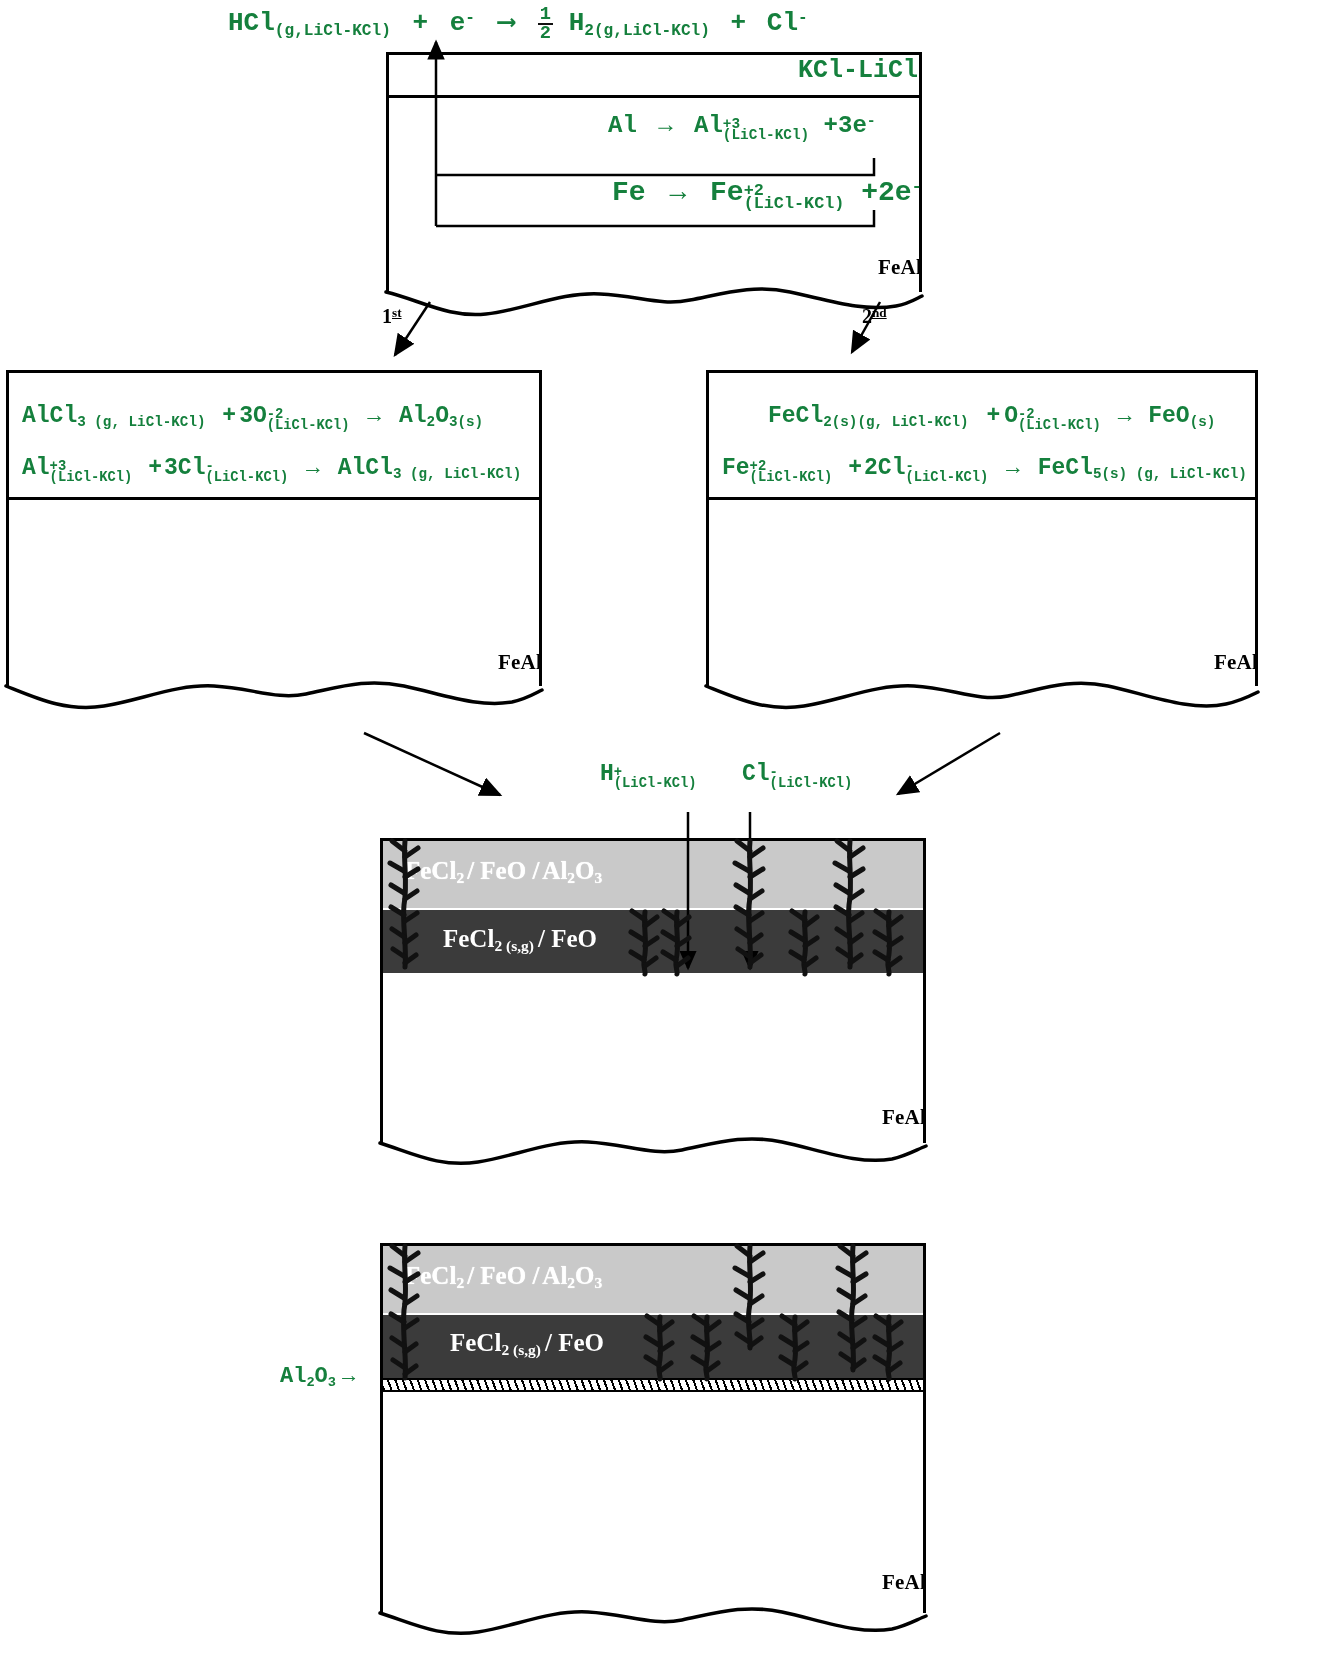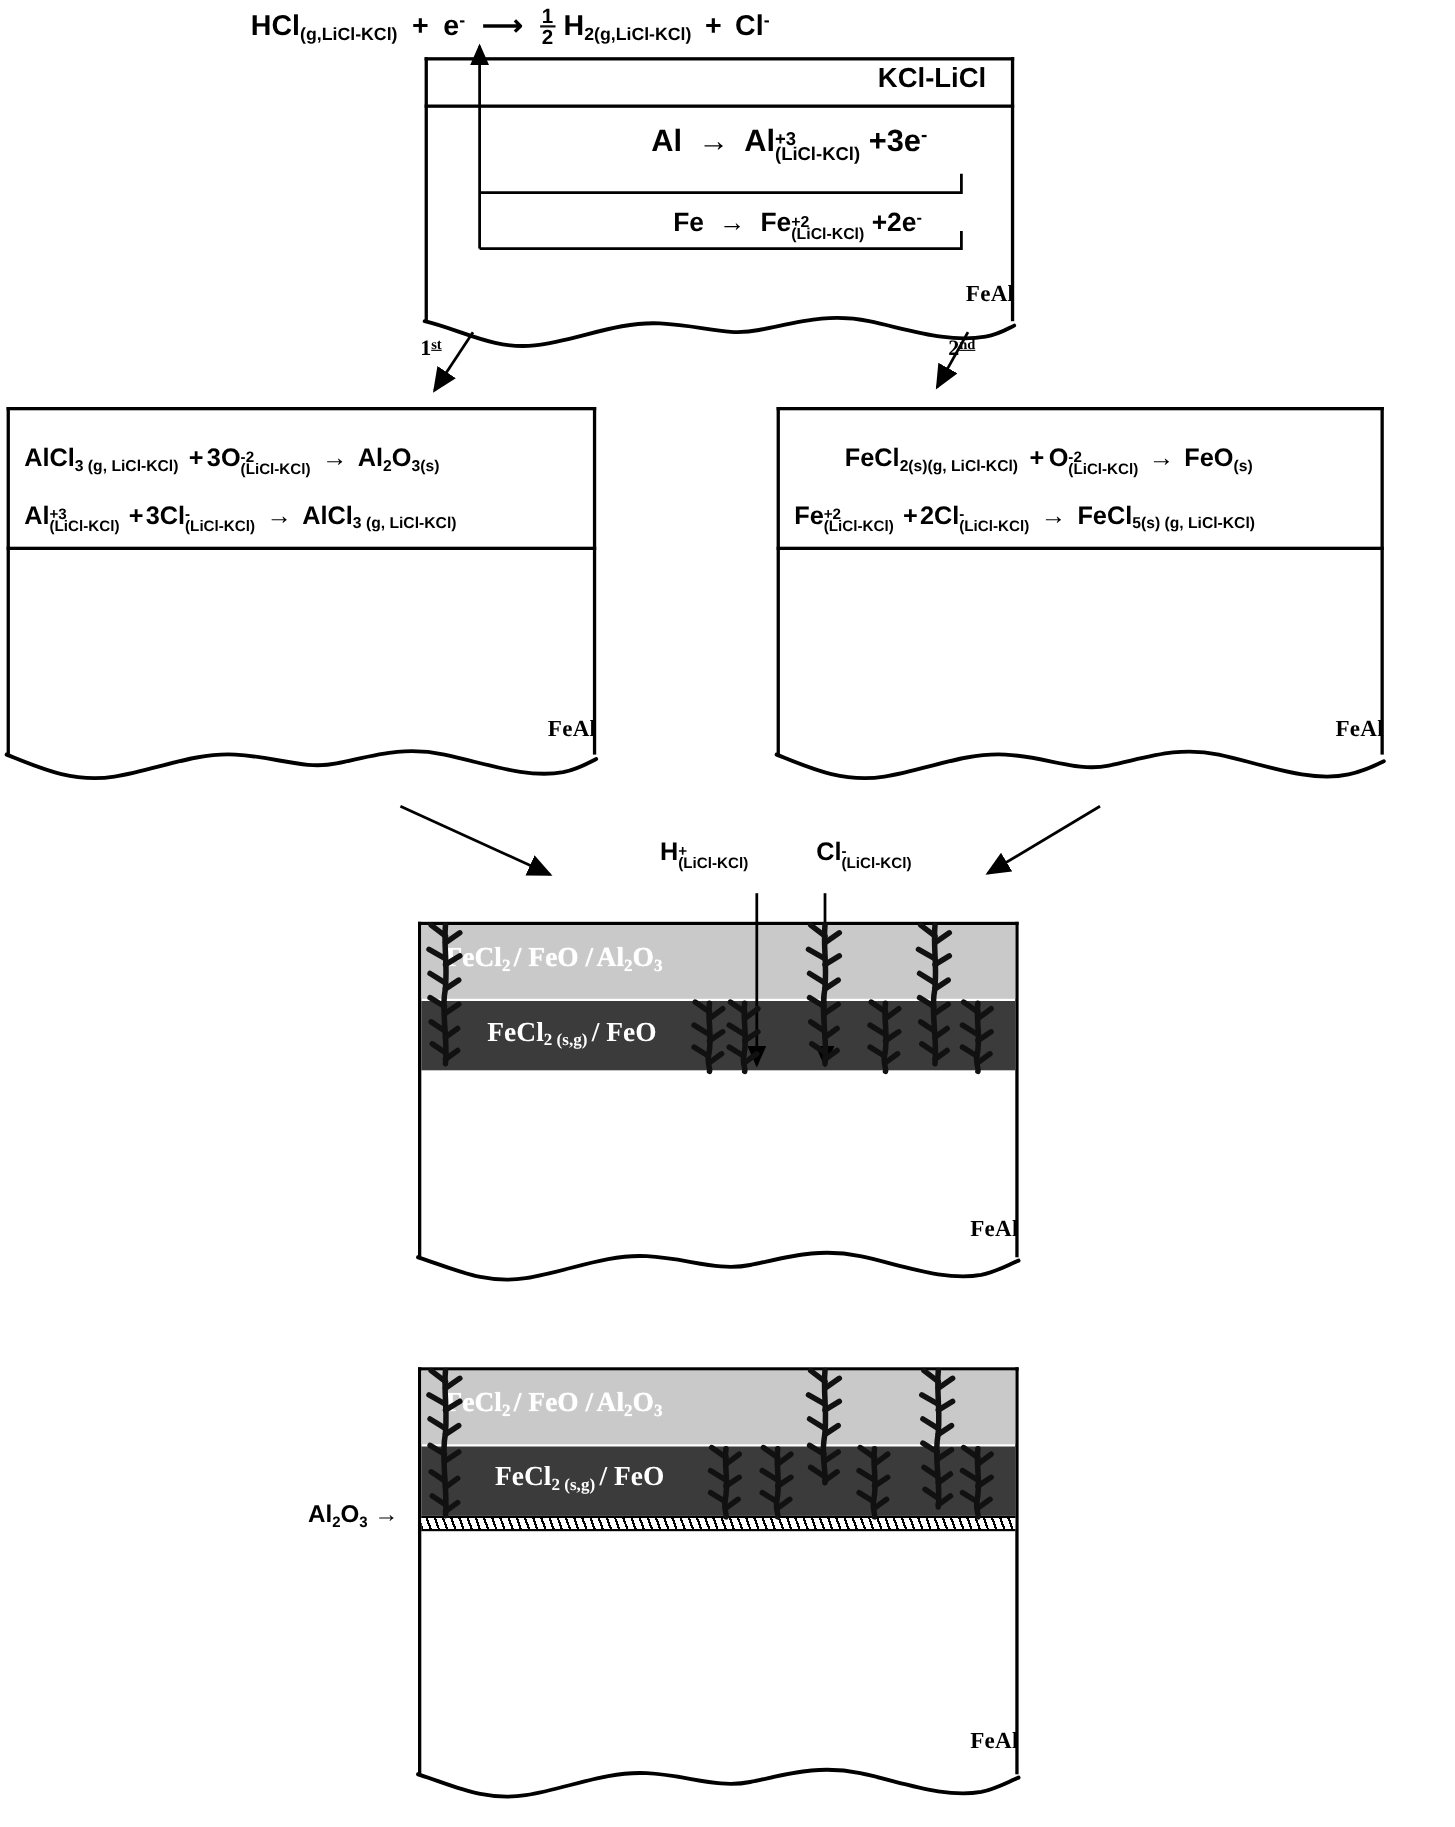--- a/index.html
+++ b/index.html
@@ -5,23 +5,23 @@
 <style>
   html,body{margin:0;padding:0;background:#ffffff;}
   body{
     width:1323px;height:1661px;position:relative;overflow:hidden;
     font-family:"Liberation Serif", serif;
     color:#000;
   }
   .abs{position:absolute;}
   
   .eq{
-    font-family:Liberation Sans, sans-serif;
+    font-family:Liberation Mono, monospace;
     font-weight:bold;
-    color:#000000;
+    color:#15803d;
     white-space:nowrap;
     line-height:1.05;
   }
   sub{font-size:.62em;vertical-align:-0.28em;font-weight:bold;}
   sup{font-size:.62em;vertical-align:0.50em;font-weight:bold;}
   .stack{display:inline-block;text-align:left;vertical-align:-0.30em;line-height:0.95;}
   .stack .up{display:block;font-size:.60em;font-weight:bold;margin-bottom:-0.18em;}
   .stack .dn{display:block;font-size:.60em;font-weight:bold;}
   .frac{display:inline-block;text-align:center;vertical-align:-0.42em;line-height:0.92;font-size:.72em;}
   .frac .n{display:block;border-bottom:2px solid #111;padding:0 2px;}
@@ -76,28 +76,28 @@
   <span><span>H</span><sub>2</sub><sub>(g,LiCl-KCl)</sub></span>
   <span style="padding:0 5px">+</span>
   <span><span>Cl</span><sup>-</sup></span>
 </div>
 
 <div class="block" style="left:386px;top:52px;width:536px;height:240px;"></div>
 
 <div class="hline" style="left:386px;top:95px;width:536px;height:3px;"></div>
 <div class="abs eq" style="left:798px;top:58px;font-size:25px;">KCl-LiCl</div>
 
-<div class="abs eq" style="left:592px;top:113px;font-size:28px;">
+<div class="abs eq" style="left:608px;top:113px;font-size:24px;">
   <span>Al</span>
   <span style="padding:0 7px">→</span>
   <span><span>Al</span><span class="stack"><span class="up">+3</span><span class="dn">(LiCl-KCl)</span></span></span>
   <span>+</span><span><span>3e</span><sup>-</sup></span>
 </div>
 
-<div class="abs eq" style="left:612px;top:190px;font-size:24px;">
+<div class="abs eq" style="left:612px;top:178px;font-size:28px;">
   <span>Fe</span>
   <span style="padding:0 7px">→</span>
   <span><span>Fe</span><span class="stack"><span class="up">+2</span><span class="dn">(LiCl-KCl)</span></span></span>
   <span>+</span><span><span>2e</span><sup>-</sup></span>
 </div>
 
 <div class="feal-label" style="left:386px;top:255px;width:536px;">FeAl</div>
 
 <div class="block" style="left:6px;top:370px;width:536px;height:316px;"></div>
 <div class="hline" style="left:6px;top:497px;width:536px;height:3px;"></div>

